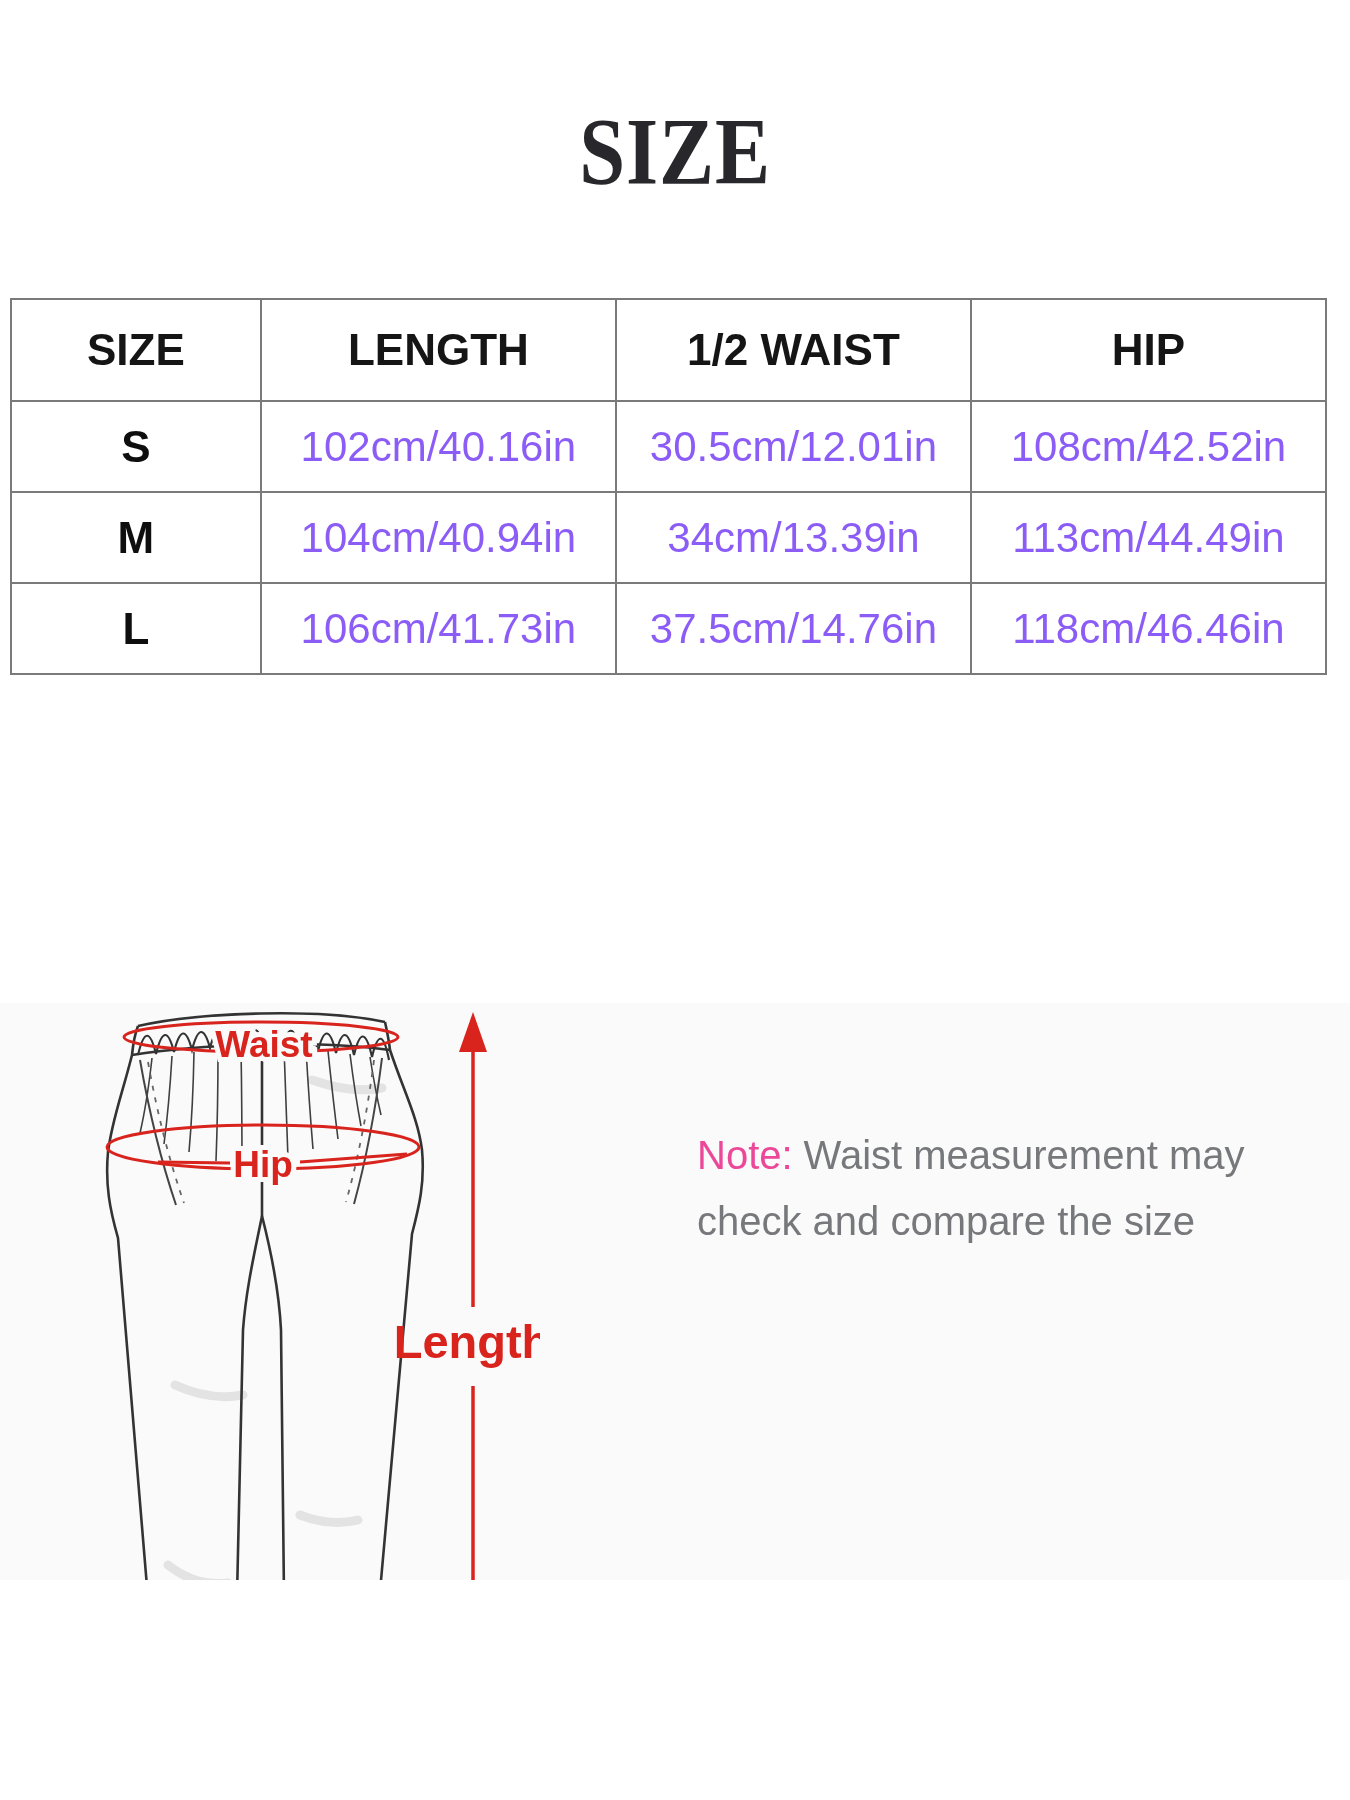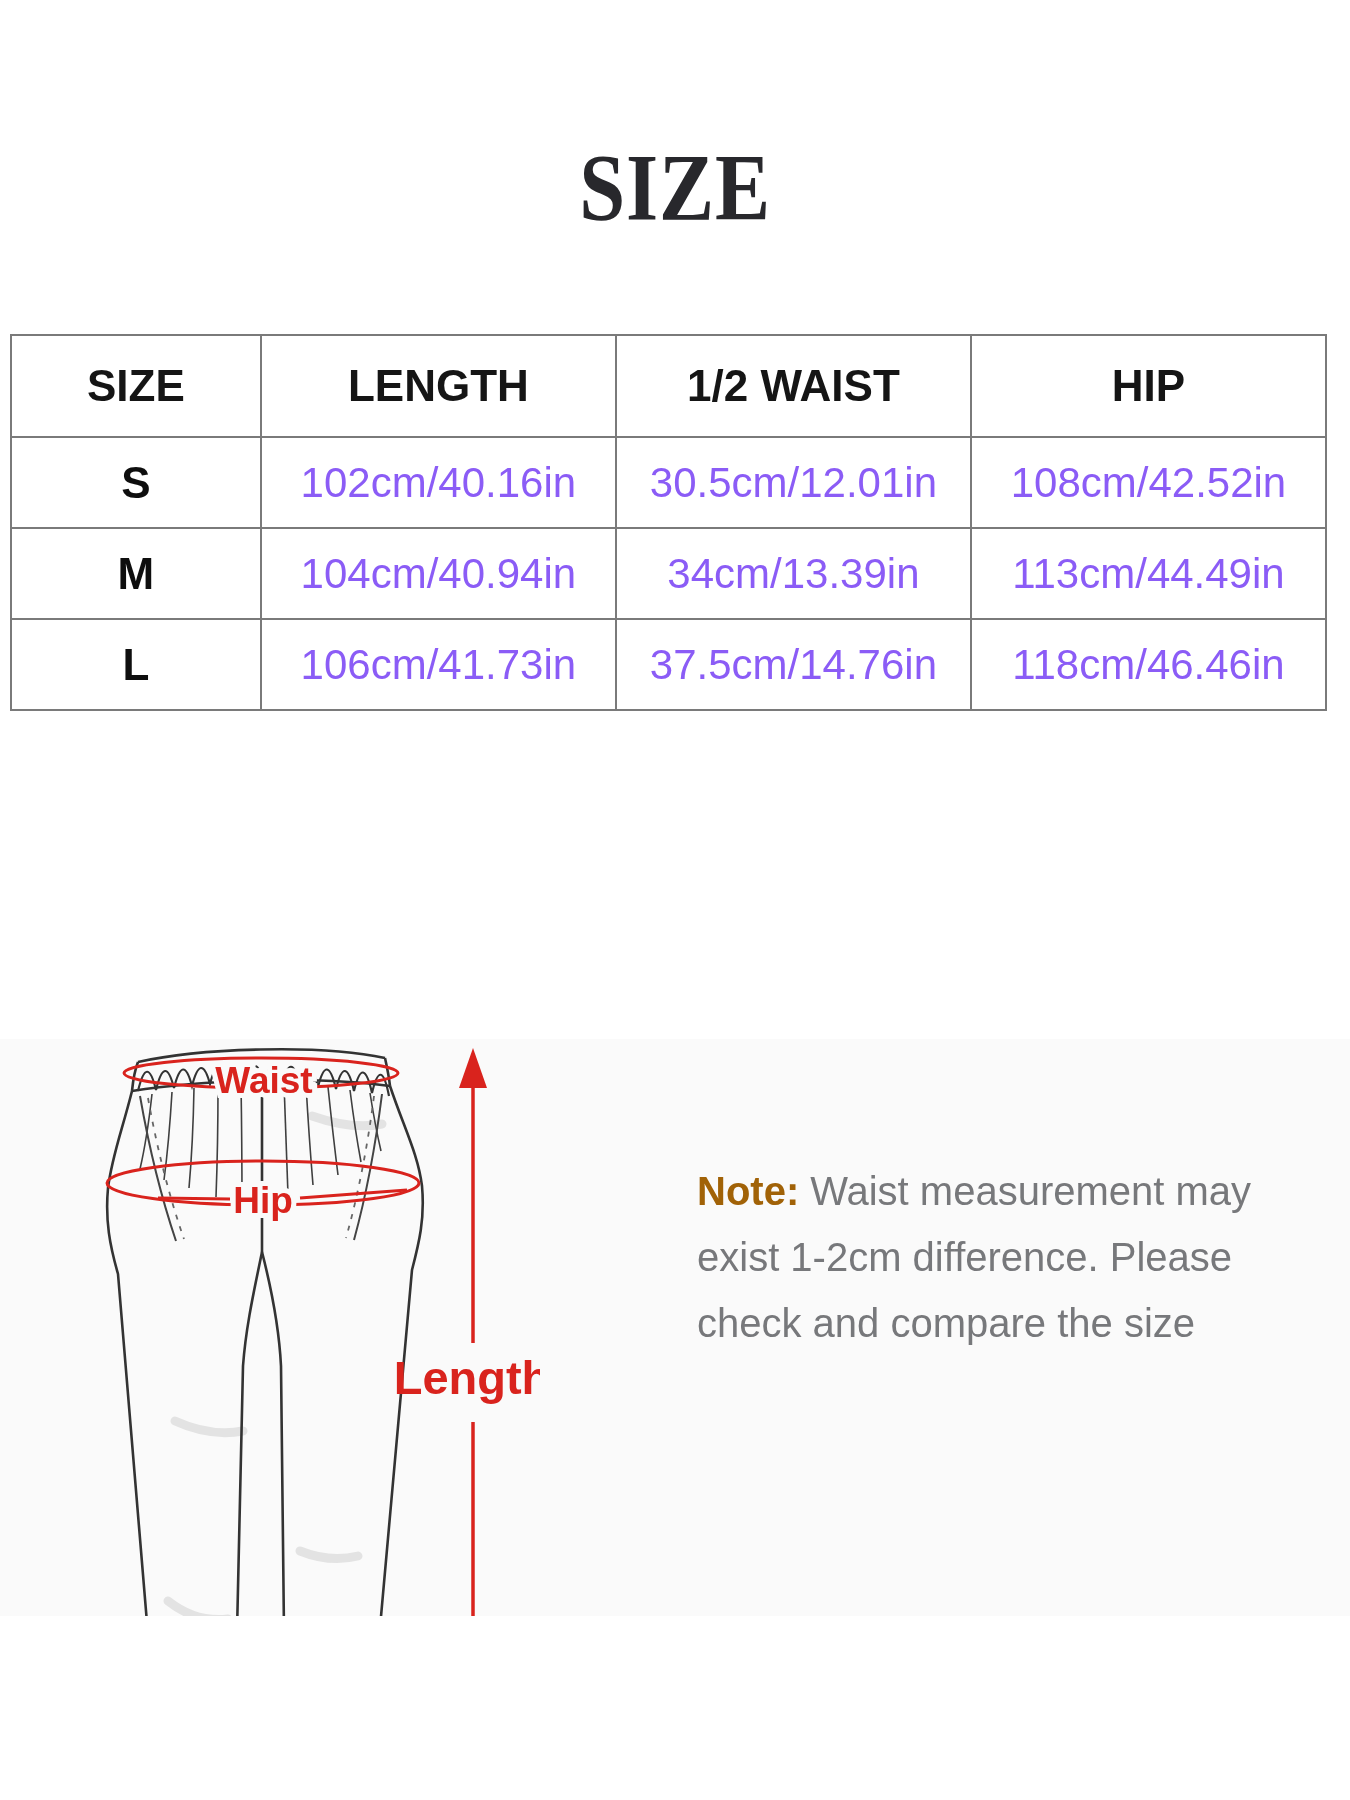--- a/index.html
+++ b/index.html
@@ -1,33 +1,33 @@
 <!DOCTYPE html>
 <html><head>
 <meta charset="utf-8">
 <style>
   html,body{margin:0;padding:0;background:#fff;}
   .page{position:relative;width:1350px;height:1580px;background:#ffffff;overflow:hidden;
-        font-family:"Liberation Sans",sans-serif;margin-top:36px;}
+        font-family:"Liberation Sans",sans-serif;}
   .title{position:absolute;top:96px;left:0;width:1350px;text-align:center;
          font-family:"Liberation Serif",serif;font-weight:700;font-size:96px;
          color:#28282c;transform:scaleX(.86);letter-spacing:1px;}
   table.size-table{position:absolute;left:10px;top:298px;width:1317px;
          border-collapse:collapse;table-layout:fixed;}
   .size-table th,.size-table td{border:2px solid #7a7a7a;text-align:center;vertical-align:middle;
          padding:0;white-space:nowrap;}
   .size-table th{height:100px;font-size:44px;font-weight:700;color:#151515;}
   .size-table td{height:89px;font-size:42px;color:#8b5cf6;}
   .size-table td.size-col{font-weight:700;color:#0e0e0e;font-size:44px;}
   .col-size{width:19%;}.col-length{width:27%;}.col-waist{width:27%;}.col-hip{width:27%;}
   .figure-band{position:absolute;left:0;top:1003px;width:1350px;height:749px;background:#fafafa;}
   .pants-svg{position:absolute;left:60px;top:1000px;}
   .note{position:absolute;left:697px;top:1122px;width:620px;
         font-size:40px;line-height:66px;color:#77787b;}
-  .note .note-label{font-weight:700;color:#a16207;}
+  .note .note-label{font-weight:400;color:#ec4899;}
   .note .rest{padding-left:11px;}
 </style>
 </head>
 <body>
 
 <div class="page">
 
   <div class="title">SIZE</div>
 
   <table class="size-table">
@@ -131,17 +131,16 @@
       <text x="204" y="57" font-size="37" fill="#fafafa" stroke="#fafafa" stroke-width="10">Waist</text>
       <text x="204" y="57" font-size="37" fill="#d9231d">Waist</text>
       <text x="203" y="177" font-size="37" fill="#fafafa" stroke="#fafafa" stroke-width="10">Hip</text>
       <text x="203" y="177" font-size="37" fill="#d9231d">Hip</text>
       <text x="412" y="358" font-size="47" fill="#d9231d">Length</text>
     </g>
   </svg>
 
   <div class="note">
     <div><span class="note-label">Note:</span><span class="rest">Waist measurement may</span></div>
-    <div>exist 1-2cm difference. Please</div>
     <div>check and compare the size</div>
   </div>
 
 </div>
 
 </body></html>

